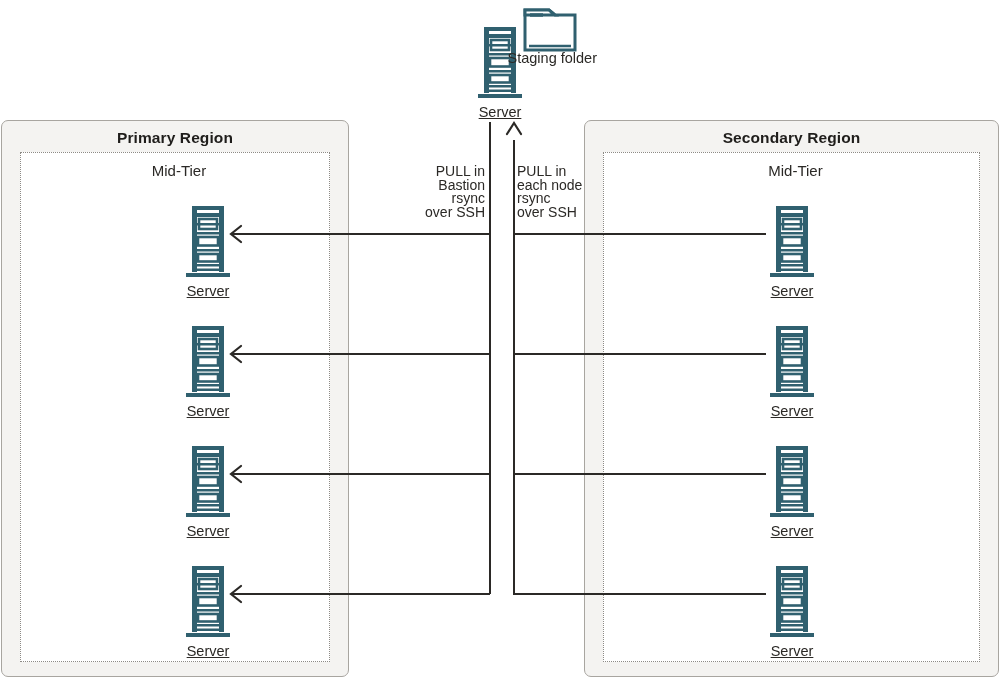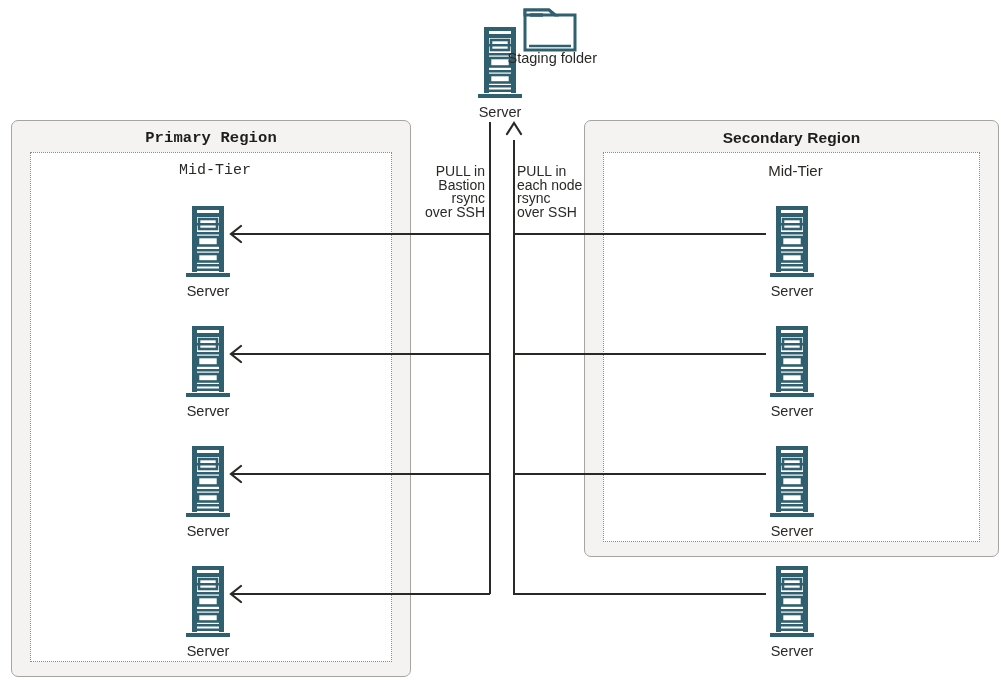--- a/index.html
+++ b/index.html
@@ -59,20 +59,21 @@
     display: block;
     margin: 0 auto;
     line-height: 0;
   }
   .node .caption {
     display: block;
     margin-top: 3px;
     font-size: 14.5px;
     color: #2b2926;
     white-space: nowrap;
+    text-decoration: underline;
   }
 
   
   .wire { position: absolute; background: #2b2926; }
   .wire.h { height: 2px; }
   .wire.v { width: 2px; }
 
   .arrow-left {
     position: absolute;
     width: 0; height: 0;
@@ -137,21 +138,21 @@
         <path d="M2 4 H26 l6 5 H2 Z" fill="#ffffff"></path>
         <line x1="7" y1="9" x2="20" y2="9" stroke-width="3.5"></line>
         <line x1="6" y1="40" x2="48" y2="40" stroke-width="2.5"></line>
       </g>
     </svg>
   </div>
 
   <div class="folder-label" style="left:505px; top:50px; width:92px;text-align:right;">Staging
 folder</div>
 
-  <div class="region-box" style="left:11px; top:120px; width:400px; height:557px;font-family:Liberation Mono, monospace;">
+  <div class="region-box" style="left:1px; top:120px; width:348px; height:557px;">
     <div class="region-title">Primary Region</div>
     <div class="tier-box" style="left:18px; top:31px; right:18px; bottom:14px;">
       <div class="tier-title">Mid-Tier</div>
     </div>
   </div>
 
   <div class="node" style="left:165px; top:204px;">
     <span class="glyph">
       <svg width="44" height="76" viewBox="0 0 44 76" aria-hidden="true">
         <g fill="#30606f">
@@ -244,21 +245,21 @@
           <rect x="12" y="50" width="20" height="7.5" fill="none" stroke="#30606f" stroke-width="2.6"></rect>
           <rect x="11" y="60" width="22" height="2.5"></rect>
             <rect x="11" y="64.5" width="22" height="2.5"></rect>
           <rect x="0" y="69" width="44" height="4"></rect>
         </g>
       </svg>
     </span>
     <span class="caption">Server</span>
   </div>
 
-  <div class="region-box" style="left:584px; top:120px; width:415px; height:437px;">
+  <div class="region-box" style="left:584px; top:120px; width:415px; height:557px;">
     <div class="region-title">Secondary Region</div>
     <div class="tier-box" style="left:18px; top:31px; right:18px; bottom:14px;">
       <div class="tier-title">Mid-Tier</div>
     </div>
   </div>
 
   <div class="node" style="left:749px; top:204px;">
     <span class="glyph">
       <svg width="44" height="76" viewBox="0 0 44 76" aria-hidden="true">
         <g fill="#30606f">

